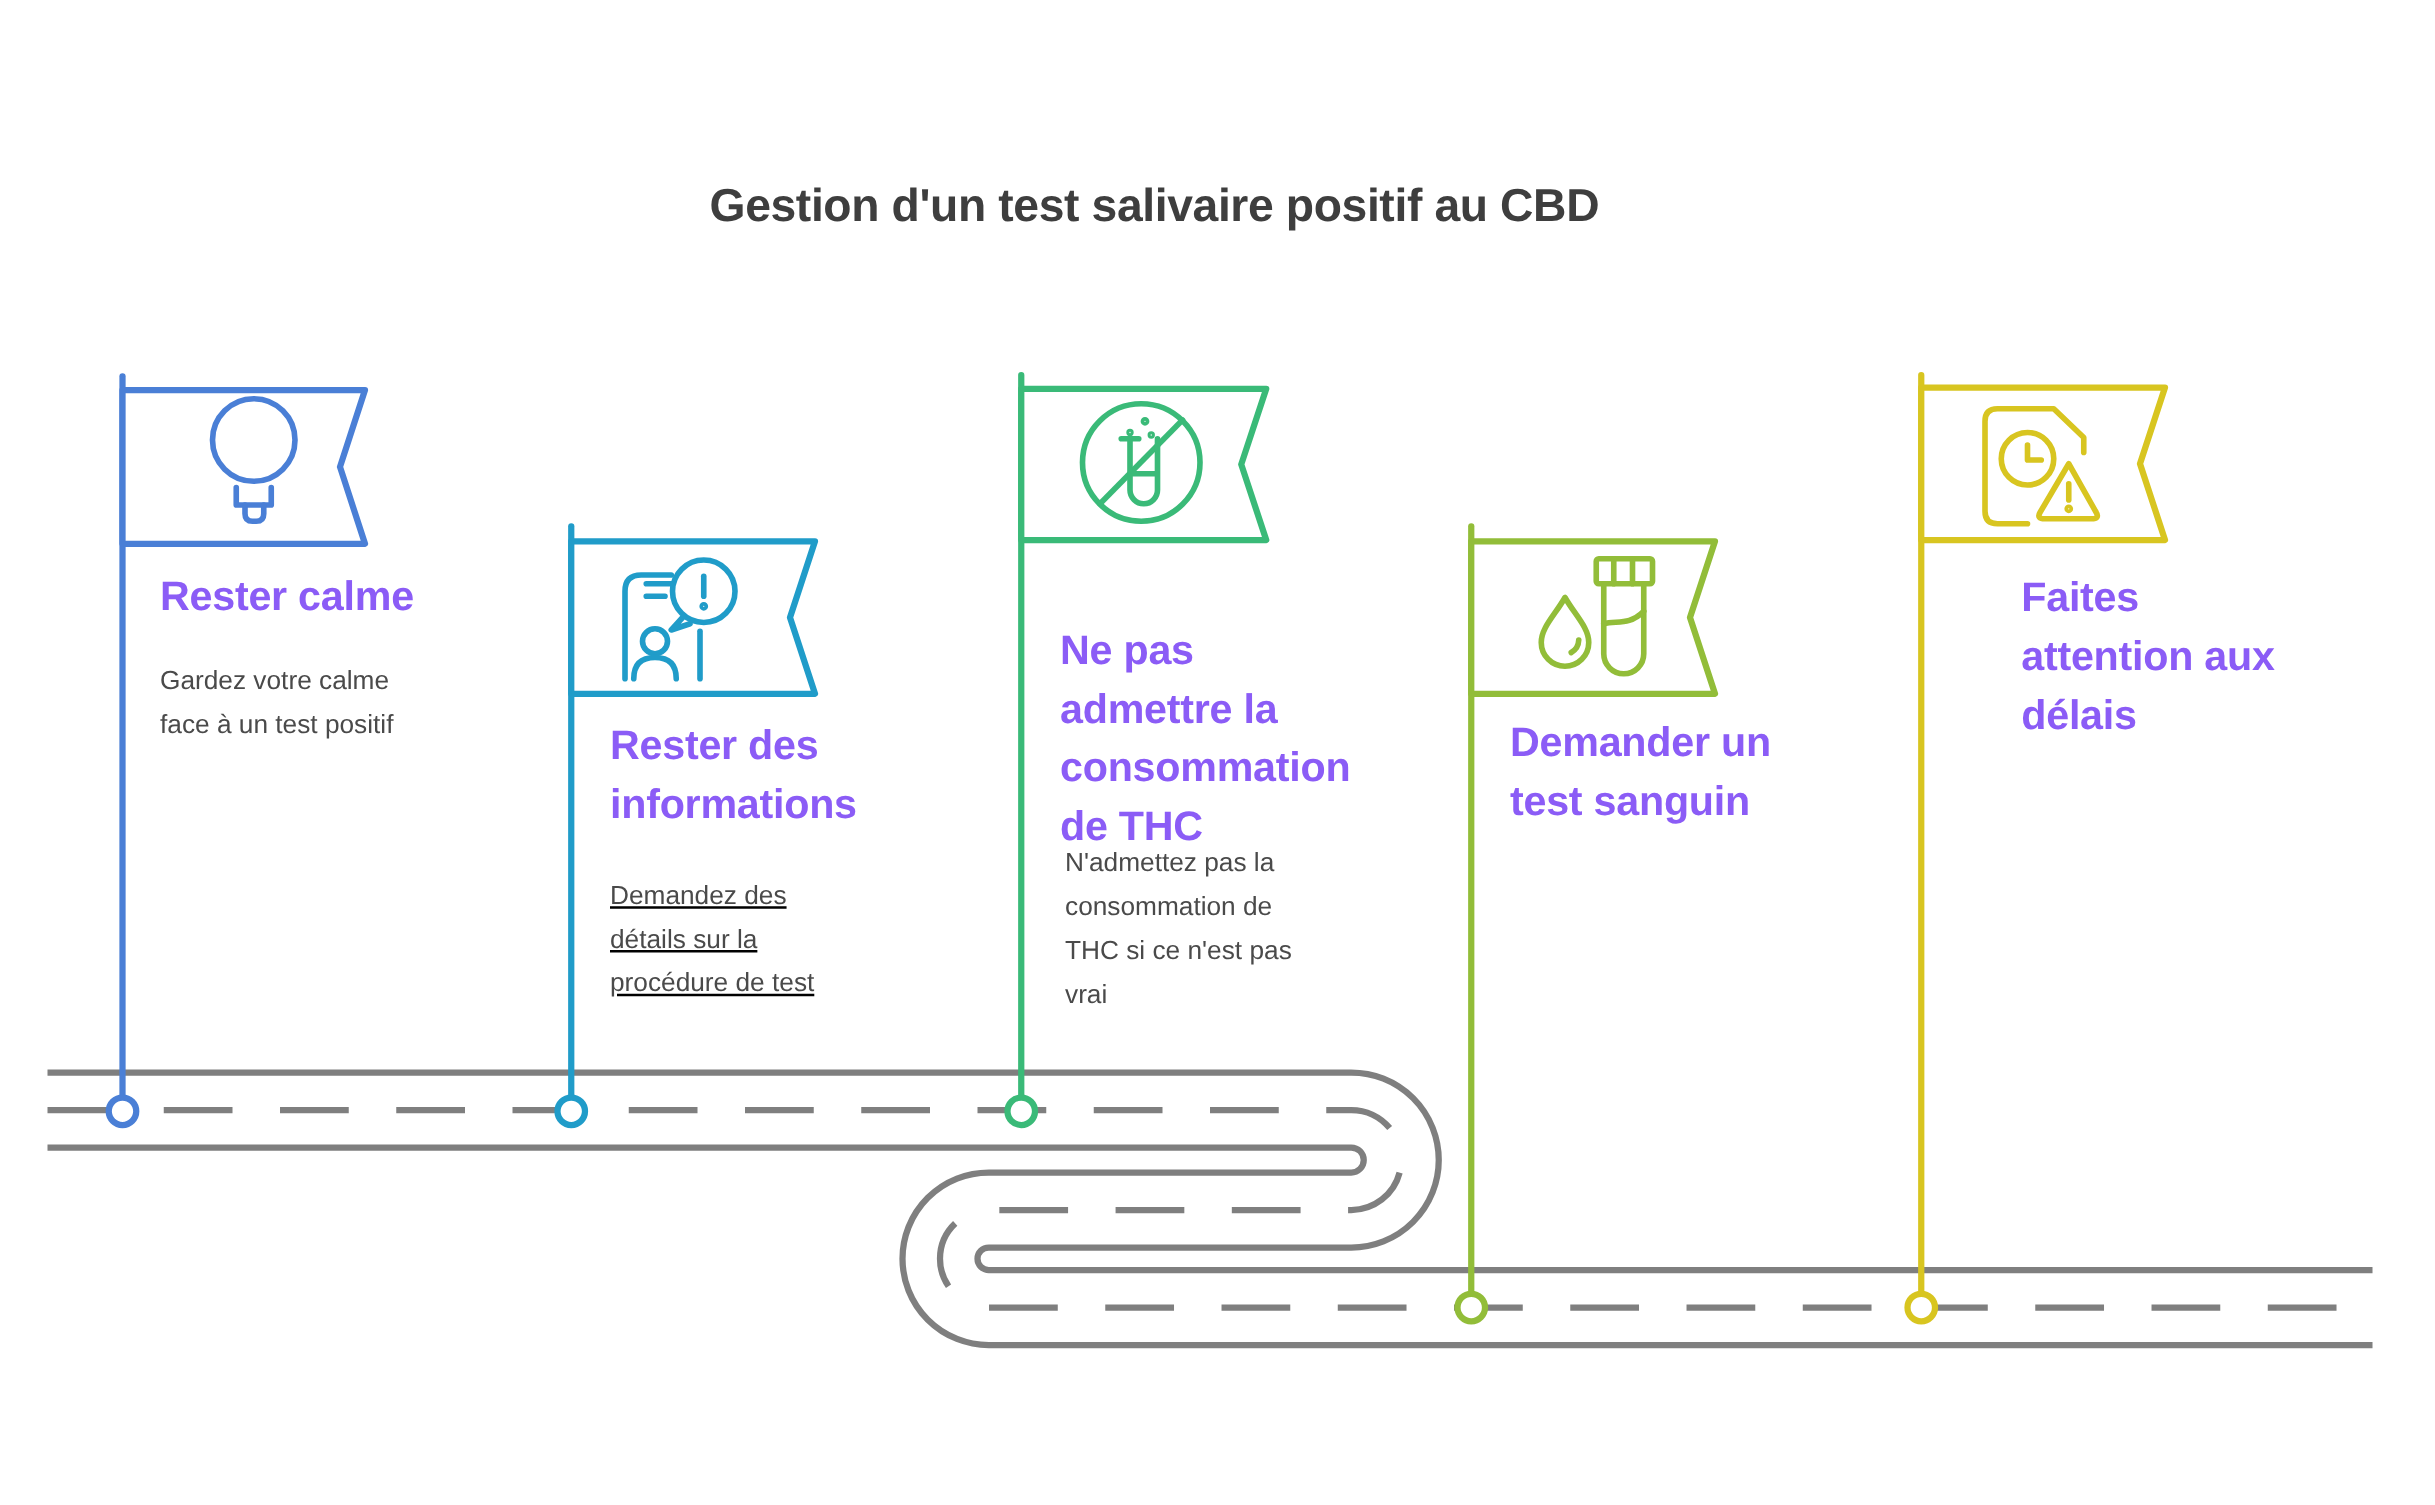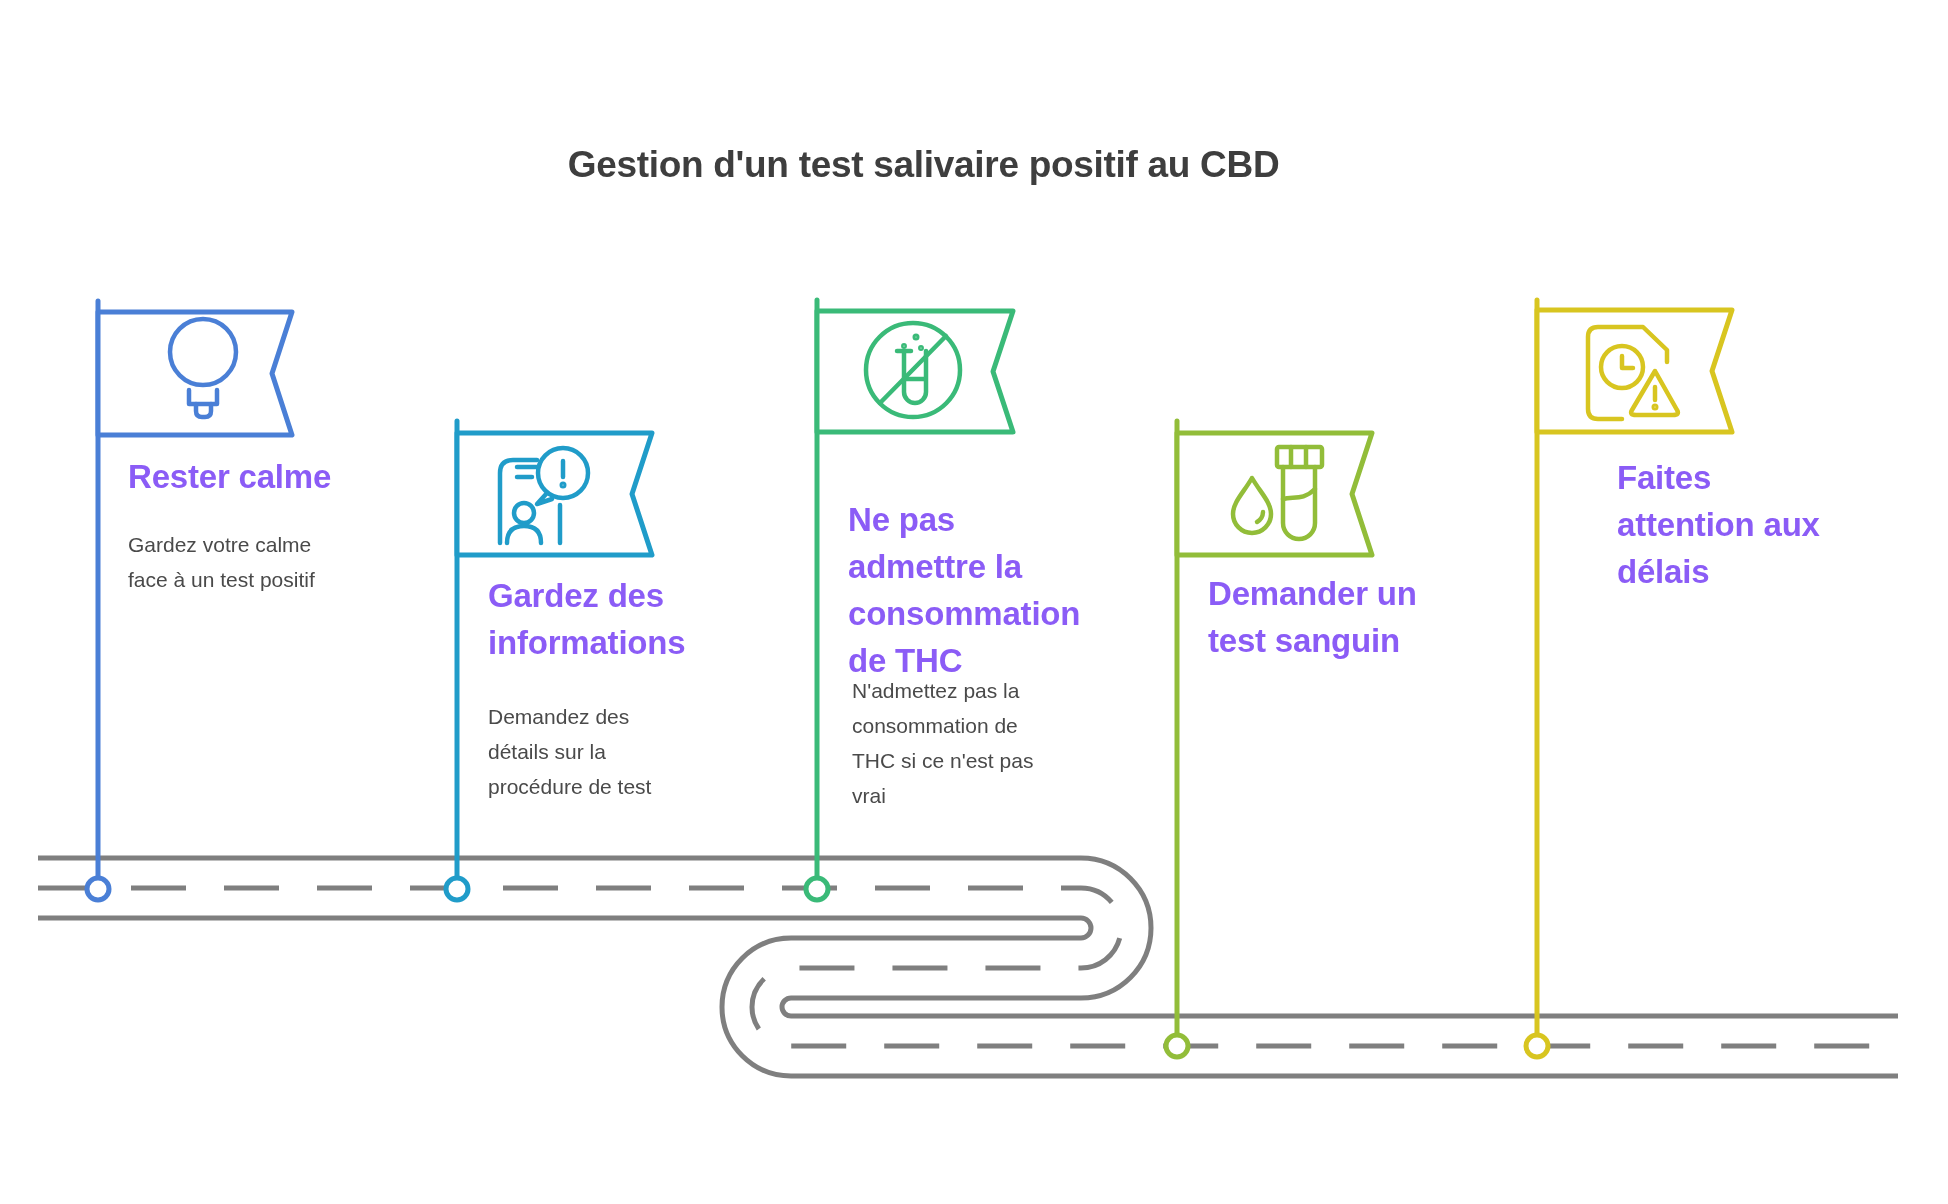--- a/index.html
+++ b/index.html
@@ -25,21 +25,21 @@
     color:#8b5cf6;
     white-space:pre-line;
   }
   .step-desc{
     margin:0;
     font-size:21px;font-weight:normal;line-height:35px;
     color:#4a4a4a;
     white-space:pre-line;
   }
   .t1{left:128px;top:453px;}  .d1{left:128px;top:527px;}
-  .t2{left:488px;top:572px;}  .d2{left:488px;top:699px;}
+  .t2{left:488px;top:572px;}  .d2{left:488px;top:699px;text-decoration:underline;}
   .t3{left:848px;top:456px;margin-top:40px;}  .d3{left:824px;top:673px;margin-left:28px;}
   .t4{left:1208px;top:570px;} .d4{left:1208px;top:701px;}
   .t5{left:1617px;top:454px;} .d5{left:1568px;top:623px;}
   svg.scene{position:absolute;left:0;top:0;}
 </style>
 </head>
 <body>
 
 <div class="canvas">
 
@@ -128,21 +128,21 @@
 
   <div class="step-text t1">
     <h2 class="step-title">Rester calme</h2>
   </div>
   <div class="step-text d1">
     <p class="step-desc">Gardez votre calme
 face à un test positif</p>
   </div>
 
   <div class="step-text t2">
-    <h2 class="step-title">Gardez des
+    <h2 class="step-title">Rester des
 informations</h2>
   </div>
   <div class="step-text d2">
     <p class="step-desc">Demandez des
 détails sur la
 procédure de test</p>
   </div>
 
   <div class="step-text t3">
     <h2 class="step-title">Ne pas

